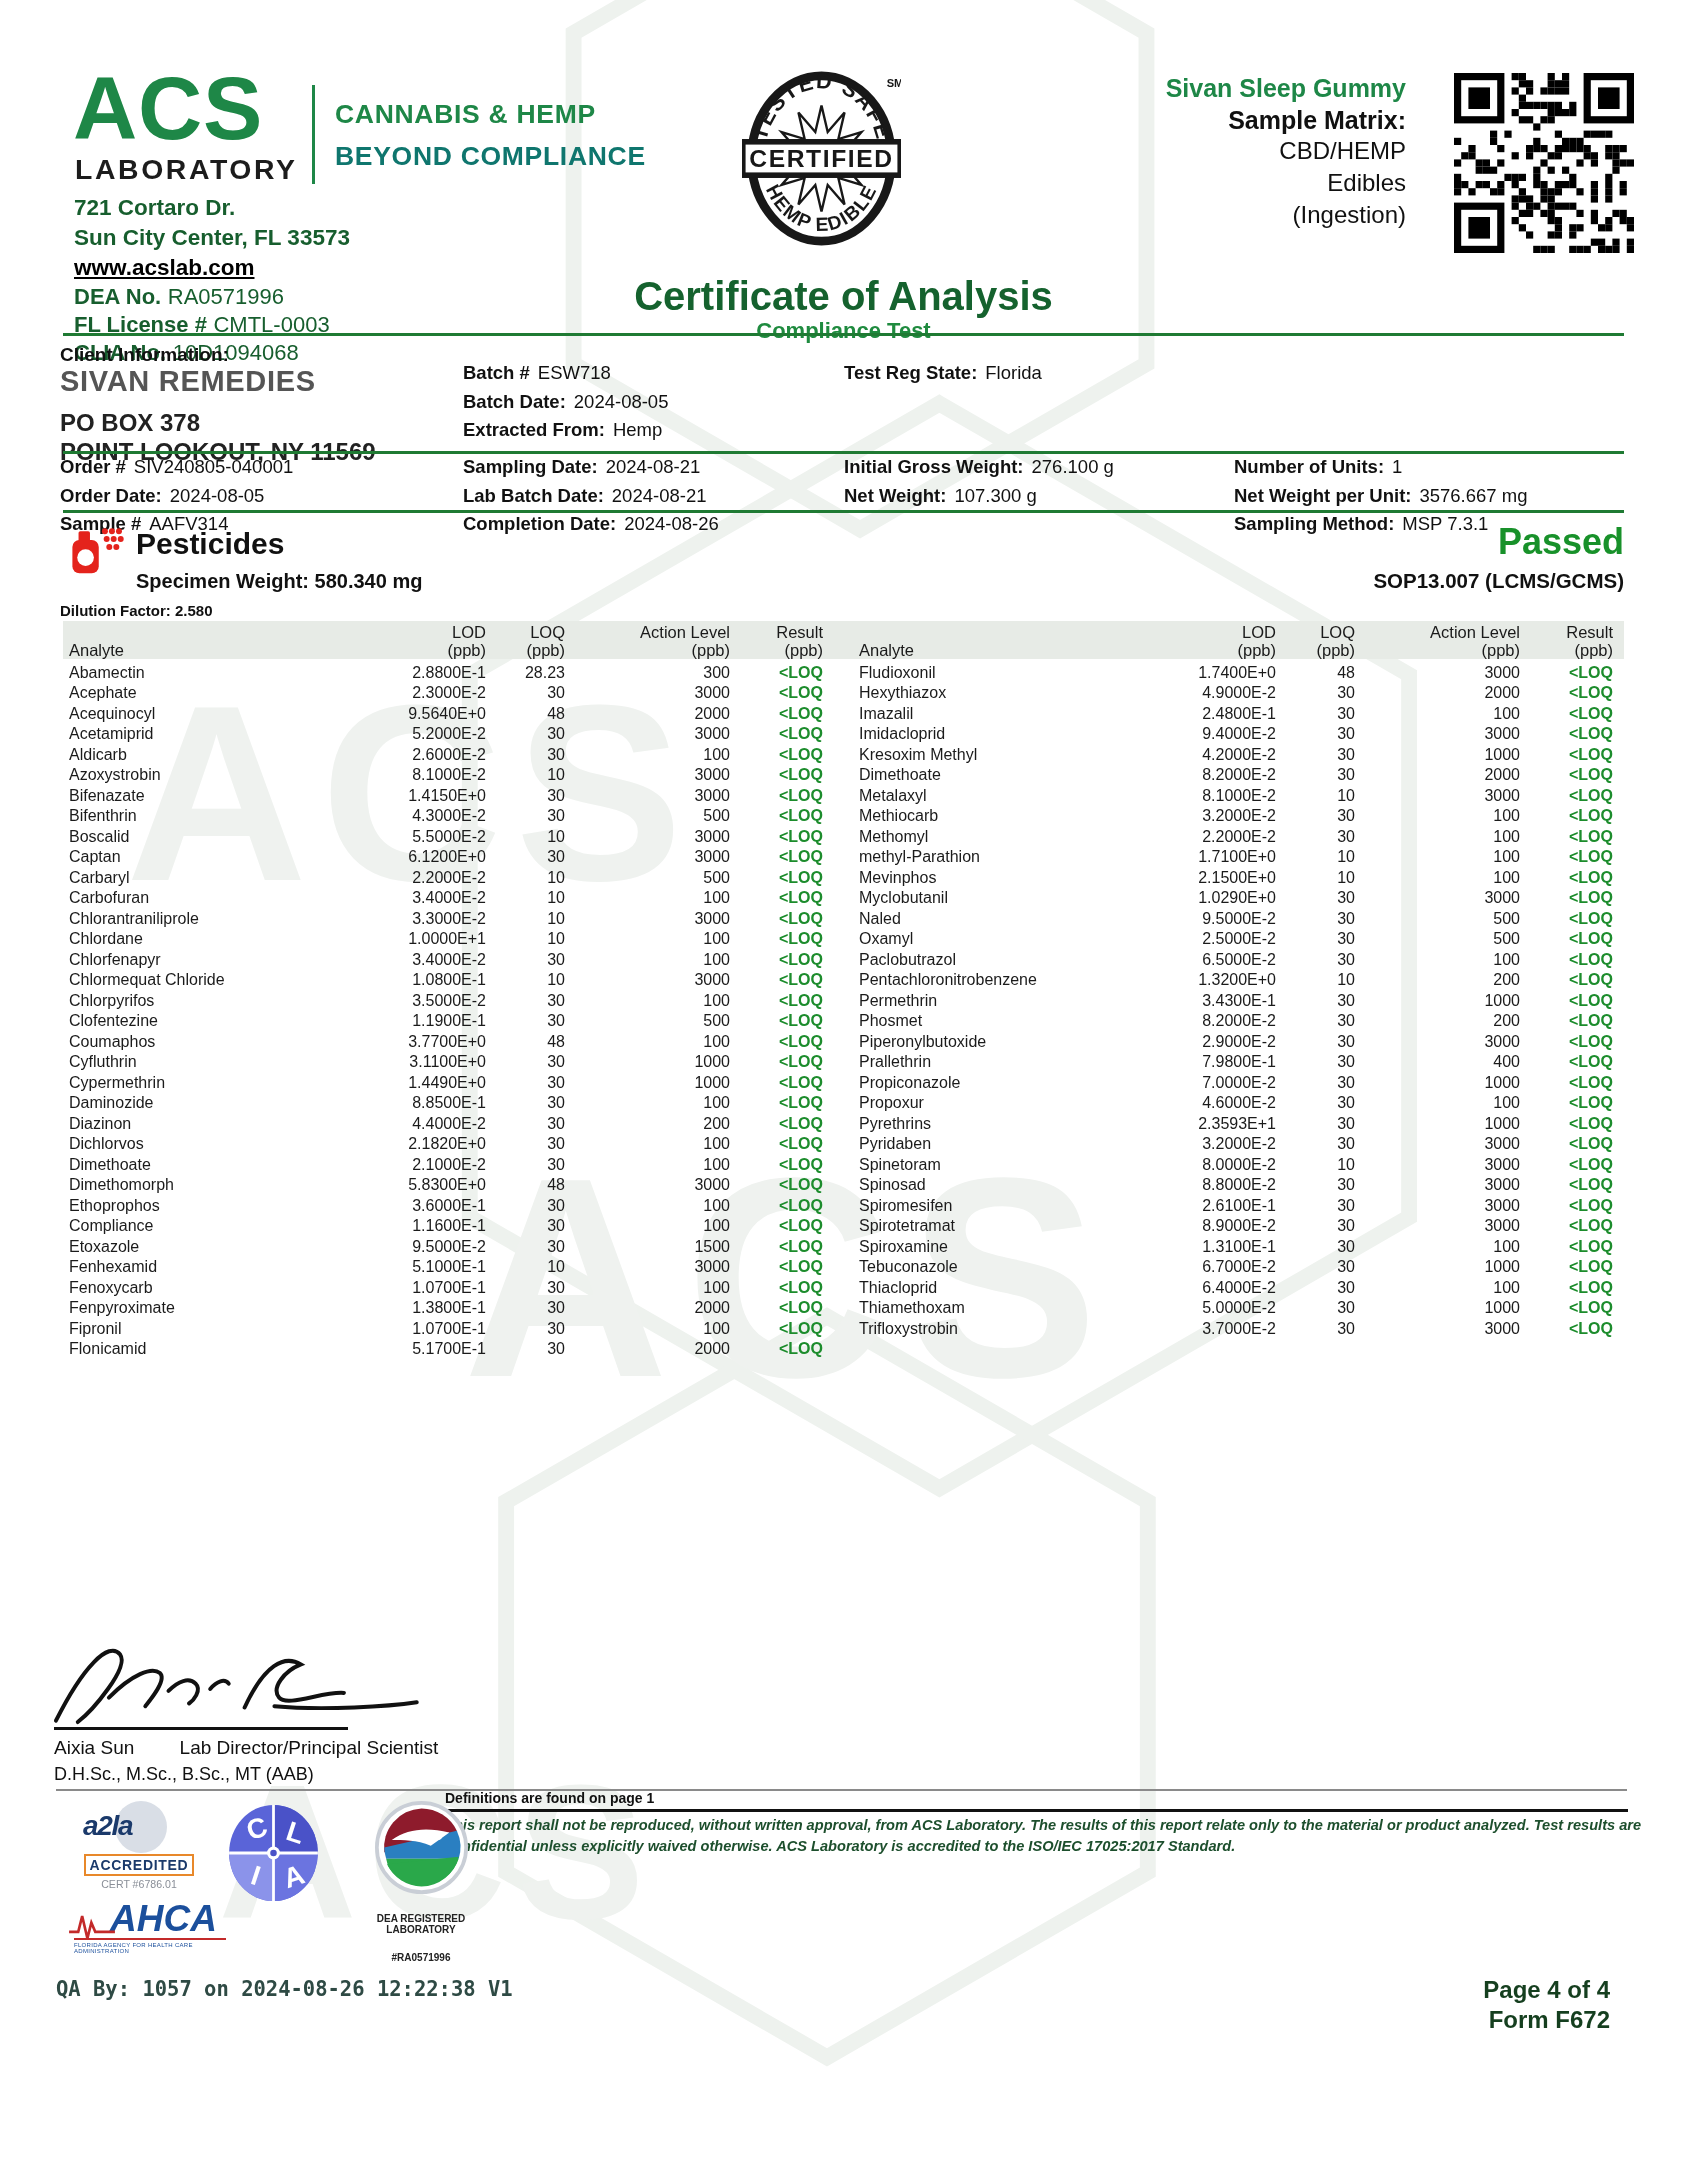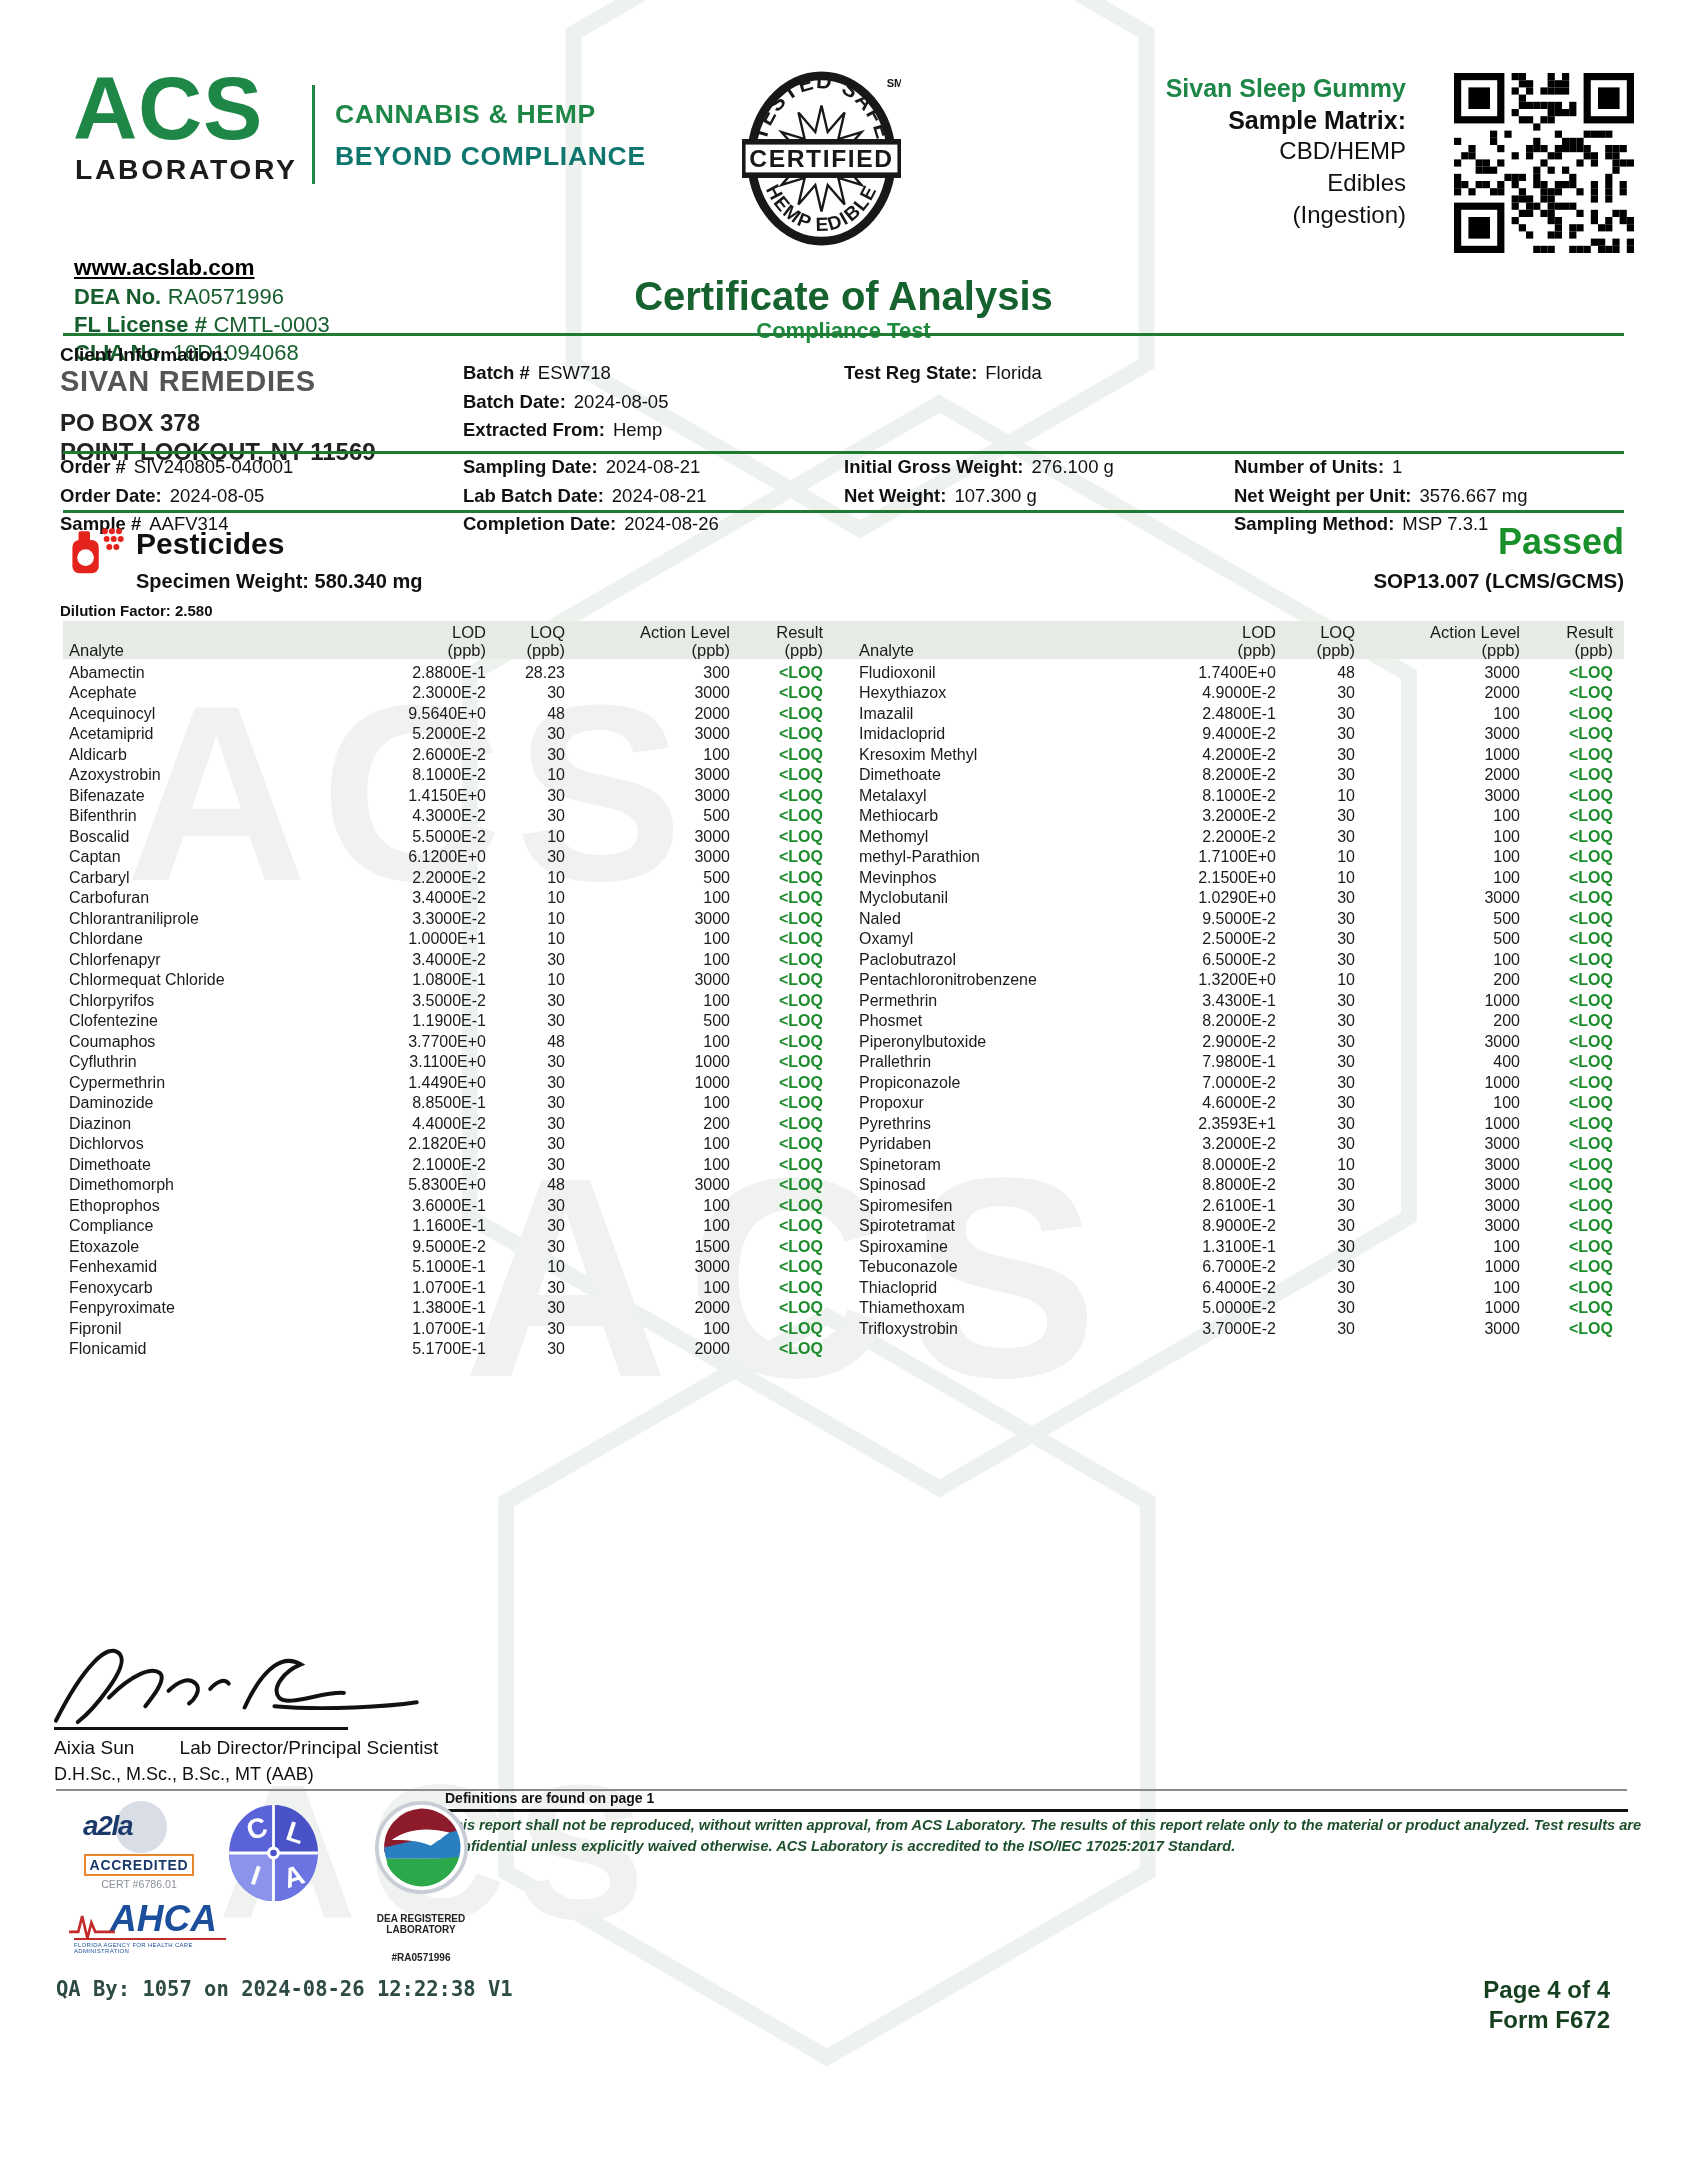--- a/index.html
+++ b/index.html
@@ -96,20 +96,24 @@
       <text x="330" y="2900" font-size="290" letter-spacing="16">ACS</text>
     </g>
   </svg>
 
   <div class="abs logo-acs">ACS</div>
   <div class="abs logo-lab">LABORATORY</div>
   <div class="abs logo-divider"></div>
   <div class="abs tagline">
     <div class="t1">CANNABIS &amp; HEMP</div>
     <div class="t2">BEYOND COMPLIANCE</div>
+  </div>
+  <div class="abs lab-addr">
+    <div>721 Cortaro Dr.</div>
+    <div>Sun City Center, FL 33573</div>
   </div>
   <div class="abs lab-web">www.acslab.com</div>
   <div class="abs lab-reg" style="left:74px;top:284px;">
     <b>DEA No.</b><span>RA0571996</span>
   </div>
   <div class="abs lab-reg" style="left:74px;top:312px;">
     <b>FL License #</b><span>CMTL-0003</span>
   </div>
   <div class="abs lab-reg" style="left:74px;top:340px;">
     <b>CLIA No.</b><span>10D1094068</span>

